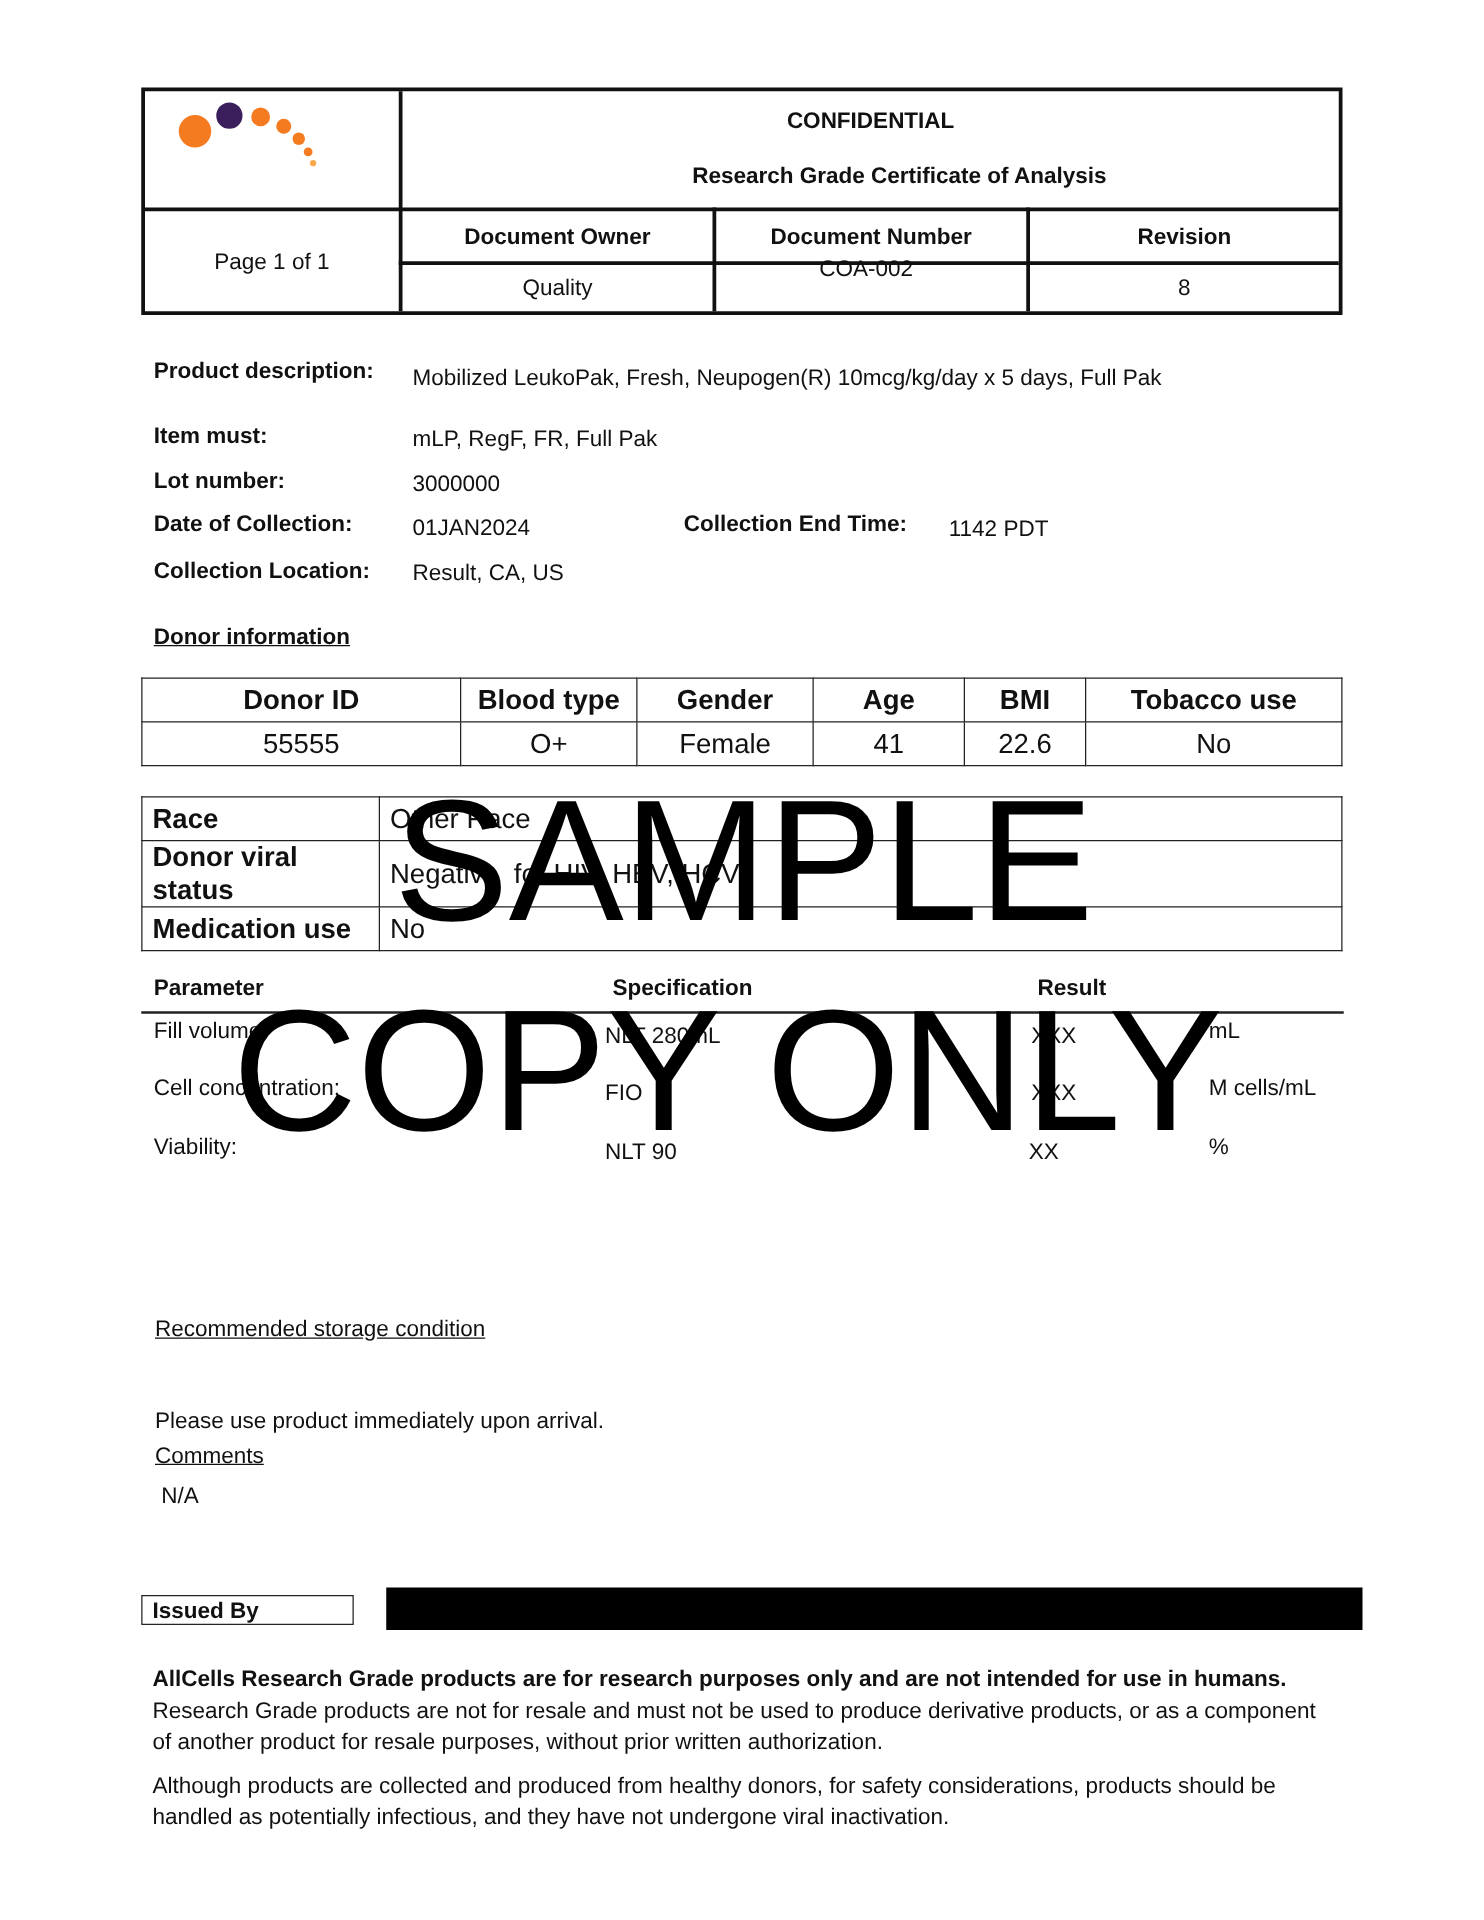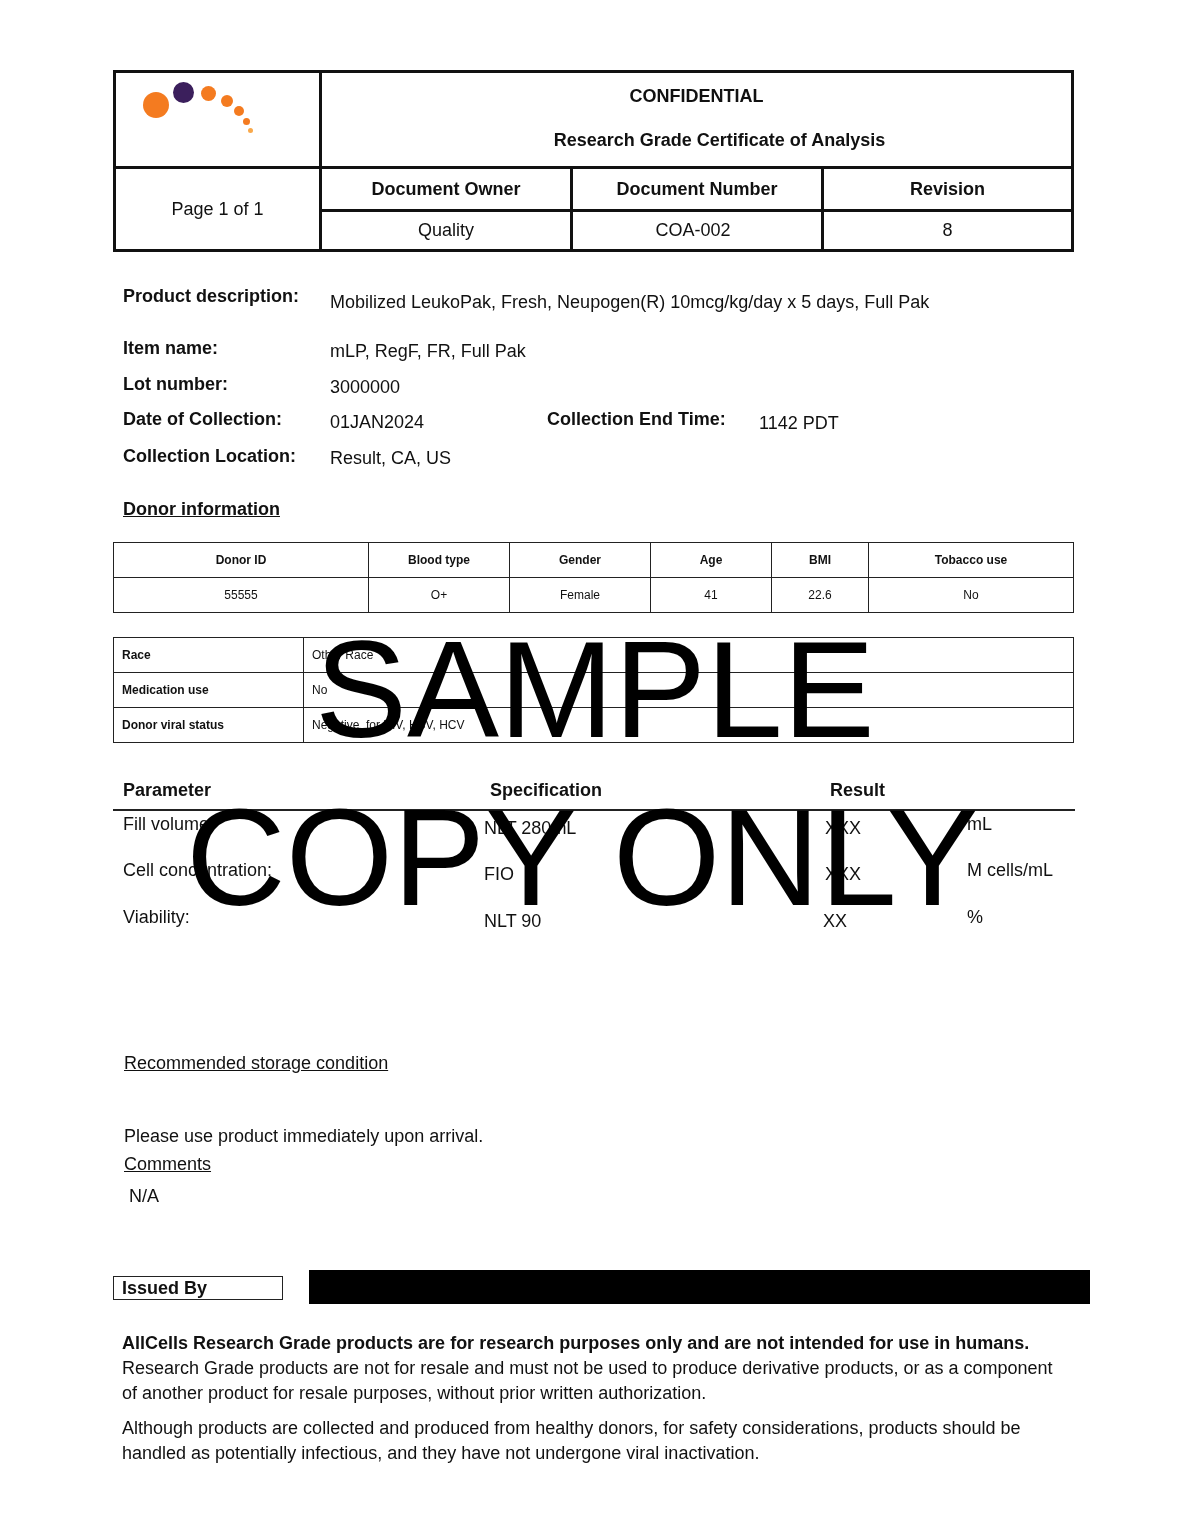--- a/index.html
+++ b/index.html
@@ -22,21 +22,21 @@
   .logo-reg { font-size: 9px; vertical-align: top; position: relative; top: 4px; }
   .dot { position: absolute; border-radius: 50%; }
 
   
   .lbl { position: absolute; font-weight: bold; font-size: 18px; }
   .val { position: absolute; font-size: 18px; }
 
   .section-title { position: absolute; font-weight: bold; font-size: 18px; text-decoration: underline; }
   .section-title-light { position: absolute; font-size: 18px; text-decoration: underline; }
 
-  table.grid { position: absolute; border-collapse: collapse; font-size: 12px; }
+  table.grid { position: absolute; border-collapse: collapse; font-size: 22px; }
   table.grid td { border: 1.5px solid #222; padding: 0 8px; }
 
   .watermark { position: absolute; color: #000000; font-family: "Liberation Sans", sans-serif;
                mix-blend-mode: multiply; pointer-events: none; line-height: 1; white-space: nowrap; }
 
   .redact { position: absolute; background: #000; }
 
   .para { position: absolute; font-size: 18px; line-height: 25px; width: 940px; }
 </style>
 </head>
@@ -65,28 +65,28 @@
 
   <div class="cell bold" style="left:206px; top:8px; width:749px; height:30px;">CONFIDENTIAL</div>
   <div class="cell bold" style="left:206px; top:52px; width:795px; height:30px;">Research Grade Certificate of Analysis</div>
 
   <div class="cell" style="left:0; top:96px; width:203px; height:80px;">Page 1 of 1</div>
 
   <div class="cell bold" style="left:206px; top:96px; width:248px; height:40px;">Document Owner</div>
   <div class="cell bold" style="left:457px; top:96px; width:248px; height:40px;">Document Number</div>
   <div class="cell bold" style="left:708px; top:96px; width:247px; height:40px;">Revision</div>
   <div class="cell" style="left:206px; top:139px; width:248px; height:37px;">Quality</div>
-  <div class="cell" style="left:457px; top:139px; width:240px; height:37px;">COA-002</div>
+  <div class="cell" style="left:457px; top:124px; width:240px; height:37px;">COA-002</div>
   <div class="cell" style="left:708px; top:139px; width:247px; height:37px;">8</div>
 </div>
 
 <div class="lbl" style="left:123px; top:286px;">Product description:</div>
 <div class="val" style="left:330px; top:292px;">Mobilized LeukoPak, Fresh, Neupogen(R) 10mcg/kg/day x 5 days, Full Pak</div>
 
-<div class="lbl" style="left:123px; top:338px;">Item name:</div>
+<div class="lbl" style="left:123px; top:338px;">Item must:</div>
 <div class="val" style="left:330px; top:341px;">mLP, RegF, FR, Full Pak</div>
 
 <div class="lbl" style="left:123px; top:374px;">Lot number:</div>
 <div class="val" style="left:330px; top:377px;">3000000</div>
 
 <div class="lbl" style="left:123px; top:409px;">Date of Collection:</div>
 <div class="val" style="left:330px; top:412px;">01JAN2024</div>
 
 <div class="lbl" style="left:547px; top:409px;">Collection End Time:</div>
 <div class="val" style="left:759px; top:413px;">1142 PDT</div>
@@ -117,26 +117,26 @@
 </tbody>
   </table>
 
 <table class="grid" style="left:113px; top:637px; width:961px;">
   <tbody>
       <tr style="height:35px;">
     <td style="width:173px; font-weight:bold;">Race</td>
     <td>Other Race</td>
   </tr>
   <tr style="height:35px;">
+    <td style="font-weight:bold;">Donor viral status</td>
+    <td style="white-space:pre;">Negative  for HIV, HBV, HCV</td>
+  </tr>
+  <tr style="height:35px;">
     <td style="font-weight:bold;">Medication use</td>
     <td>No</td>
-  </tr>
-  <tr style="height:35px;">
-    <td style="font-weight:bold;">Donor viral status</td>
-    <td style="white-space:pre;">Negative  for HIV, HBV, HCV</td>
   </tr>
 </tbody>
   </table>
 
 <div class="lbl" style="left:123px; top:780px;">Parameter</div>
 <div class="lbl" style="left:490px; top:780px;">Specification</div>
 <div class="lbl" style="left:830px; top:780px;">Result</div>
 <div class="abs" style="left:113px; top:809px; width:962px; height:2px; background:#222;"></div>
 
 <div class="val" style="left:123px; top:814px;">Fill volume:</div>

